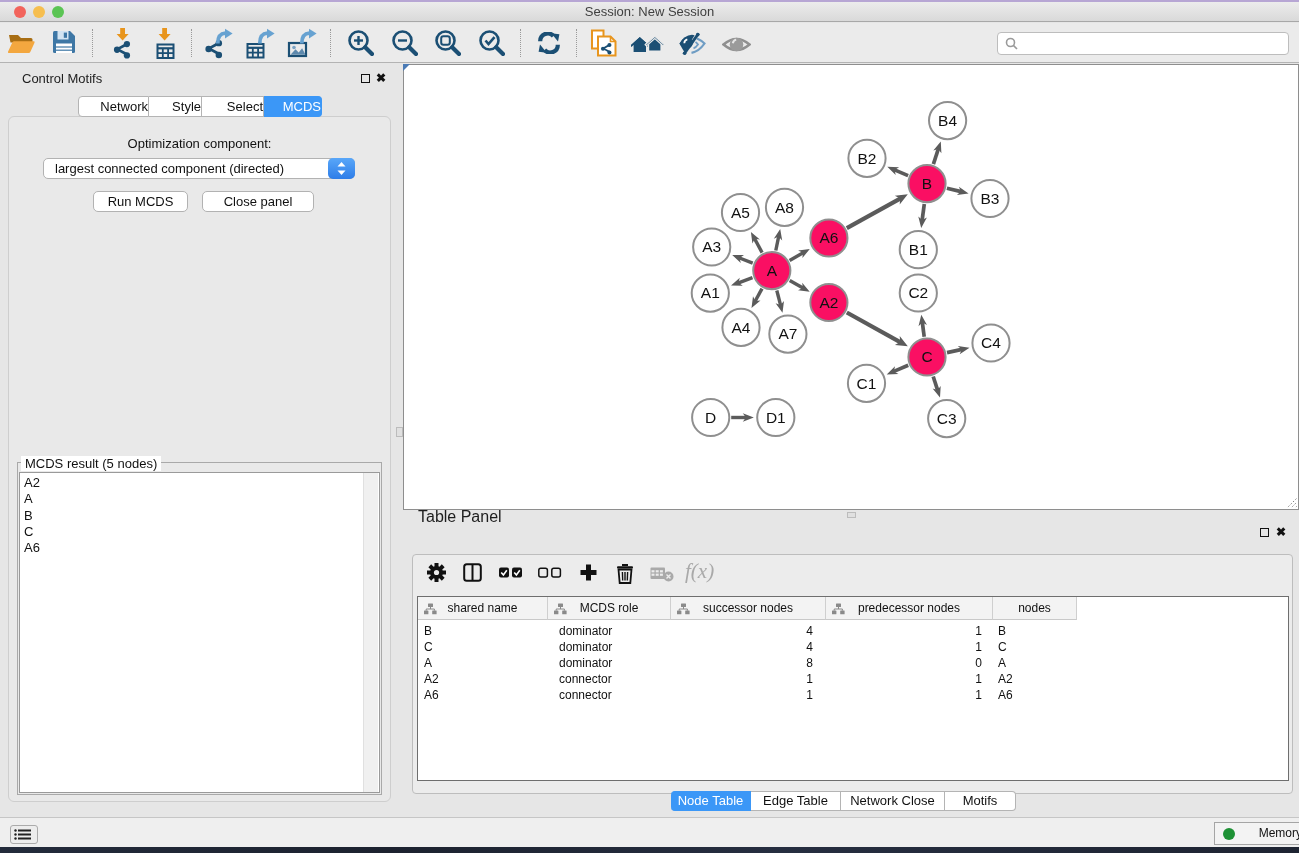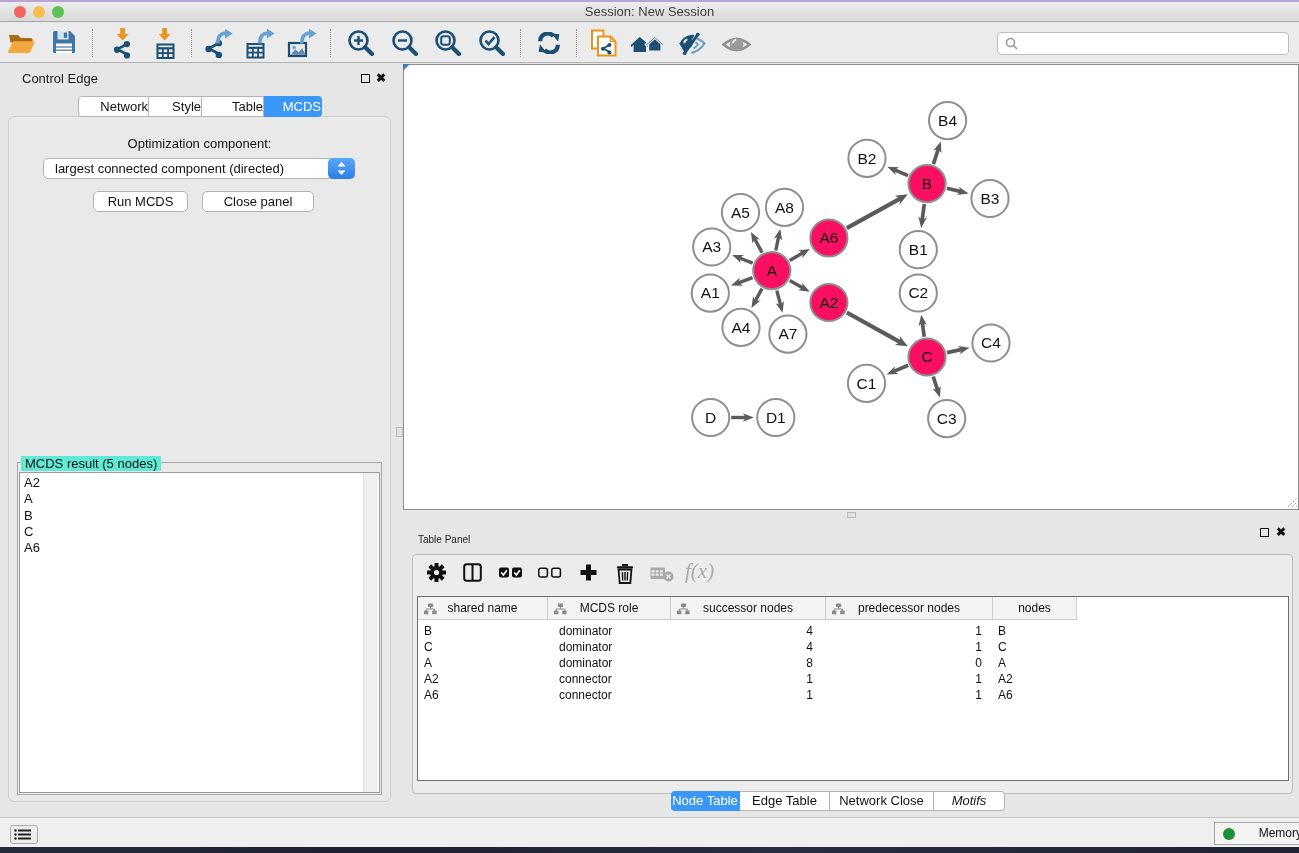--- a/index.html
+++ b/index.html
@@ -42,60 +42,60 @@
   line-height:19px; padding-left:11px; }
 #selbtn { right:-1px; top:-1px; width:27px; height:21px; position:absolute;
   background:linear-gradient(#59a7f9,#2e7de8); border-radius:5px; }
 .btn { position:absolute; top:191px; height:21px; background:#fff;
   border:1px solid #b2b2b2; border-radius:5px; font-size:13px; color:#111;
   text-align:center; line-height:19px; }
 #btn-run { left:93px; width:95px; }
 #btn-close { left:202px; width:112px; }
 #groupbox { left:17px; top:462px; width:365px; height:333px;
   border:1px solid #a9a9a9; }
-#grouplabel { left:21px; top:456px; background:#5eead4; padding:0 4px;
+#grouplabel { left:21px; top:456px; background:#ffffff; padding:0 4px;
   font-size:13px; color:#111; }
 #mcdslist { left:19px; top:472px; width:361px; height:321px; background:#fff;
   border:1px solid #9a9a9a; font-size:13px; color:#111; line-height:16.3px;
   padding:2px 0 0 4px; }
 #mcdsscroll { left:363px; top:473px; width:15px; height:319px; background:#f0f0f0;
   border-left:1px solid #e0e0e0; }
 
 
 #netwin { left:403px; top:64px; width:896px; height:446px;
   border:1px solid #8e8e8e; background:#fff; }
 #nettitle { left:0; top:0; width:894px; height:23px;
   background:linear-gradient(#ececec,#d7d7d7); border-bottom:1px solid #9b9b9b;
   font-size:13px; color:#2b2b2b; text-align:center; line-height:22px; position:absolute; }
 #netsvg { position:absolute; left:0; top:23px; }
 #grip { position:absolute; right:1px; bottom:1px; width:12px; height:12px; }
 .divsq { background:#e0e0e0; border:1px solid #bcbcbc; }
 
 
-#tp-title { left:418px; top:534px; font-size:10px; color:#1d1d1d; }
+#tp-title { left:418px; top:508px; font-size:16px; color:#1d1d1d; }
 #tp-sq { left:1260px; top:528px; width:9px; height:9px; border:1.4px solid #111; }
 #tp-x { left:1276px; top:525px; font-size:12px; font-weight:bold; color:#111; }
 #tp-cont { left:412px; top:554px; width:881px; height:240px; background:#ececec;
   border:1px solid #bdbdbd; border-radius:4px; }
 #tp-table { left:417px; top:596px; width:872px; height:185px; background:#fff;
   border:1px solid #6e6e6e; }
 #tp-header { position:absolute; left:0; top:0; height:23px; display:flex;
   font-size:12px; color:#111; }
 #tp-header .hc { background:#f3f3f3; border-right:1px solid #cfcfcf;
   border-bottom:1px solid #c9c9c9; position:relative; text-align:center;
   line-height:23px; }
 .row { position:absolute; font-size:12px; color:#111; height:16px; line-height:16px; }
 .num { position:absolute; text-align:right; }
 
 
 #btabs { left:671px; top:791px; height:20px; display:flex; font-size:13px; }
 #btabs div { border:1px solid #b4b4b4; border-left:none; background:#fff;
   line-height:18px; text-align:center; color:#111; }
-#btabs div:nth-child(1){width:69px;} #btabs div:nth-child(2){width:90px;}
-#btabs div:nth-child(3){width:104px;} #btabs div:nth-child(4){width:71px;font-style:italic;}
+#btabs div:nth-child(1){width:80px;} #btabs div:nth-child(2){width:90px;}
+#btabs div:nth-child(3){width:104px;} #btabs div:nth-child(4){width:71px;}
 #btabs div:first-child { border-radius:4px 0 0 4px; background:#3b97f7;
   color:#fff; border-color:#3b97f7; }
 #btabs div:last-child { border-radius:0 4px 4px 0; }
 #statusbar { left:0px; top:817px; width:1299px; height:30px; background:#efefef;
   border-top:1px solid #c6c6c6; }
 #listbtn { left:10px; top:825px; width:28px; height:19px; background:#ededed;
   border:1px solid #ababab; border-radius:3px; }
 #membtn { left:1214px; top:822px; width:98px; height:23px; background:#f3f3f3;
   border:1px solid #a5a5a5; font-size:12px; color:#111; text-align:right;
   line-height:21px; padding-right:9px; }
@@ -254,28 +254,28 @@
 <path d="M10.8 8.2 a4.6 4.6 0 0 1 3.4-3.6" stroke="#e6e6e6" stroke-width="2" fill="none"></path>
     </svg>
   <div class="abs" id="searchbox">
     <svg width="16" height="16" style="position:absolute;left:6px;top:3px" viewBox="0 0 16 16">
         <circle cx="6.5" cy="6.5" r="4" fill="none" stroke="#9a9a9a" stroke-width="1.6"></circle>
         <line x1="9.6" y1="9.6" x2="13" y2="13" stroke="#9a9a9a" stroke-width="1.6"></line>
       </svg>
   </div>
 </div>
 
-<div class="abs" id="cp-title">Control Edge</div>
+<div class="abs" id="cp-title">Control Motifs</div>
 <div class="abs" id="cp-sq"></div>
 <div class="abs" id="cp-x">✖</div>
 <div class="abs" id="cp-panel"></div>
 <div class="abs" id="tabs">
   <div>Network</div>
     <div>Style</div>
-    <div>Table</div>
+    <div>Select</div>
     <div class="sel">MCDS</div>
 </div>
 <div class="abs" id="optlabel">Optimization component:</div>
 <div class="abs" id="selbox">largest connected component (directed)
   <div id="selbtn"><svg width="27" height="21" viewBox="0 0 27 21">
         <path d="M13.5 4 L17.5 8.4 L9.5 8.4 Z" fill="#fff"></path>
         <path d="M13.5 17 L17.5 12.6 L9.5 12.6 Z" fill="#fff"></path>
       </svg></div>
 </div>
 <div class="btn" id="btn-run">Run MCDS</div>

